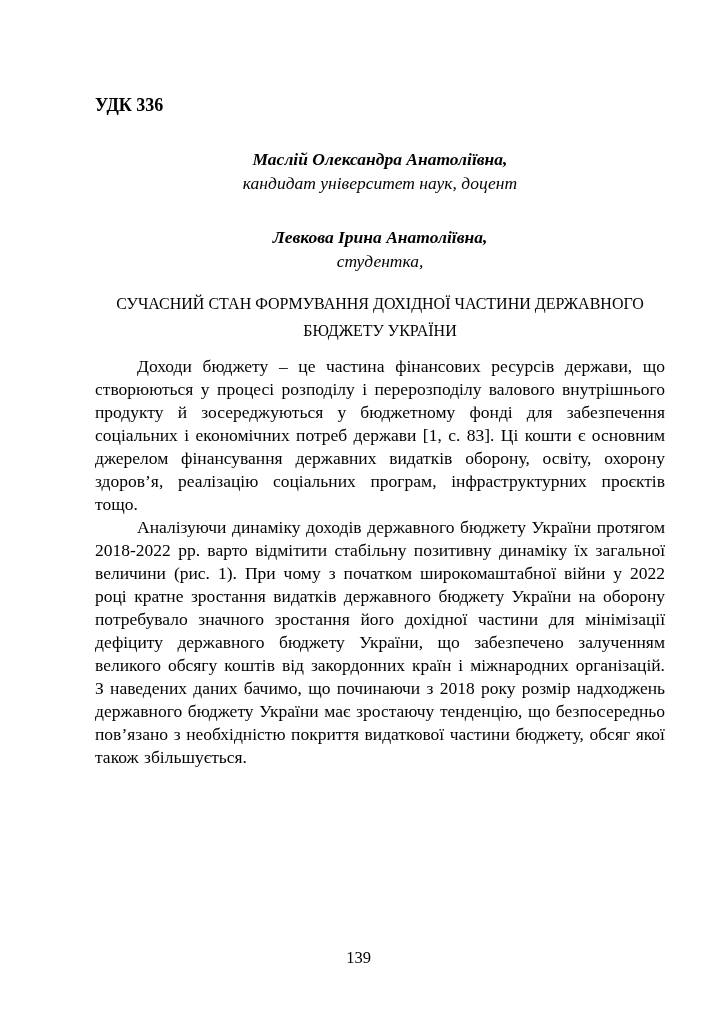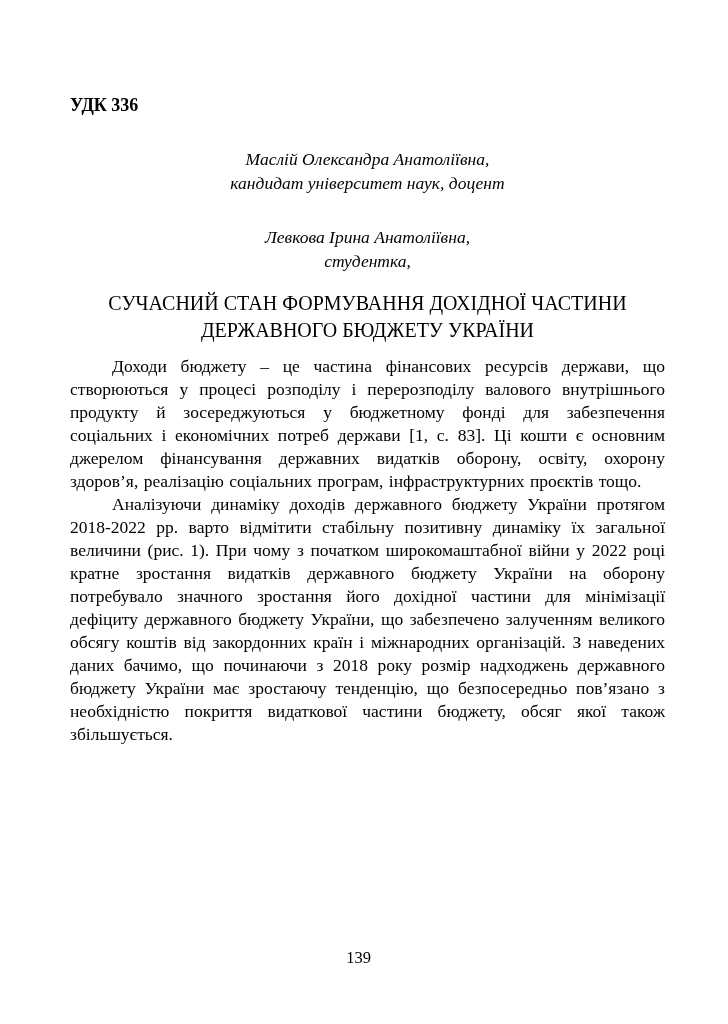--- a/index.html
+++ b/index.html
@@ -7,47 +7,47 @@
       padding: 0;
       background: #e8e8e8;
     }
     .page {
       position: relative;
       width: 728px;
       height: 1024px;
       margin: 0 auto;
       background: #ffffff;
       box-sizing: border-box;
-      padding: 94px 63px 0 70px;
+      padding: 94px 63px 0 95px;
       font-family: "Liberation Serif", "DejaVu Serif", serif;
       font-size: 17.5px;
       color: #000000;
       overflow: hidden;
     }
     .udk {
       font-weight: bold;
       font-size: 18px;
       margin: 0 0 8px 0;
       line-height: 23px;
     }
     .authors-block {
       text-align: center;
       font-style: italic;
       line-height: 24px;
     }
     .author-name {
-      font-weight: normal;
+      font-weight: bold;
       margin-top: 30px;
     }
     .affiliation {
       
     }
     .article-title {
       font-weight: normal;
-      font-size: 20px;
+      font-size: 16px;
       text-align: center;
       line-height: 27px;
       margin: 17px 0 11px 0;
     }
     .article-body p {
       margin: 0;
       text-align: justify;
       text-indent: 42px;
       line-height: 23px;
       word-spacing: 1px;

